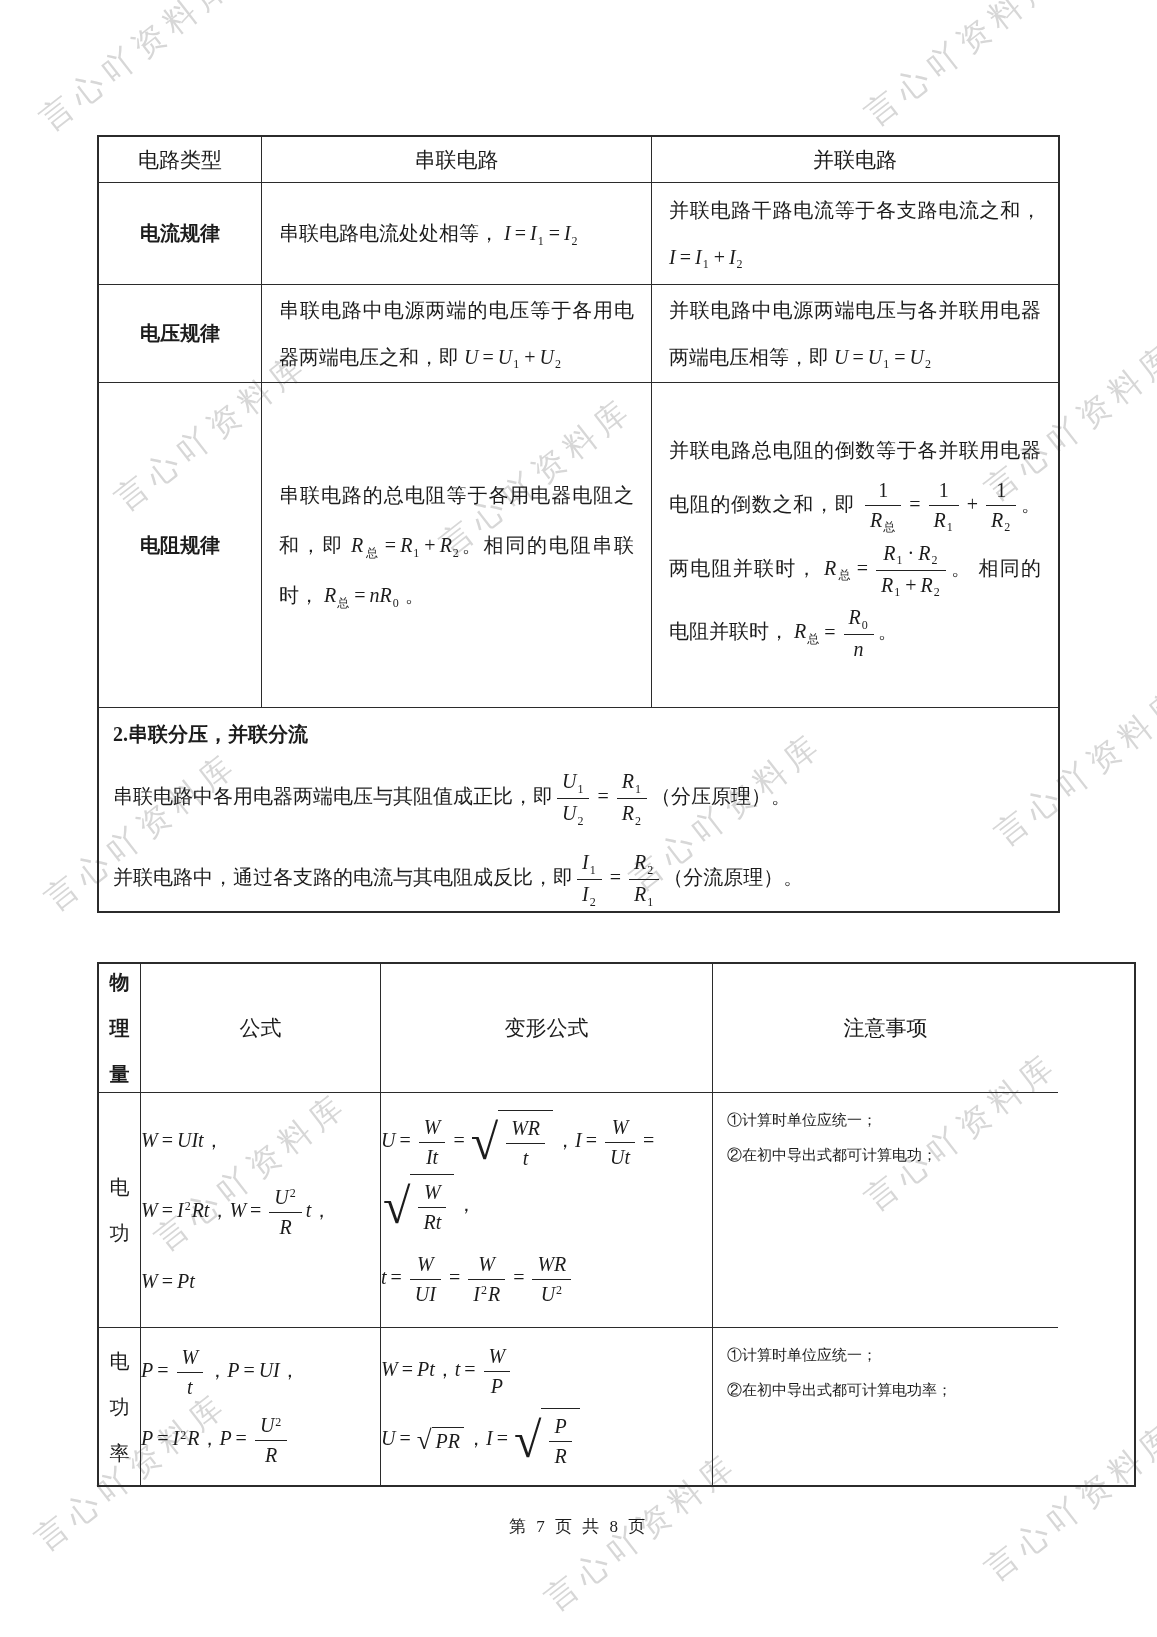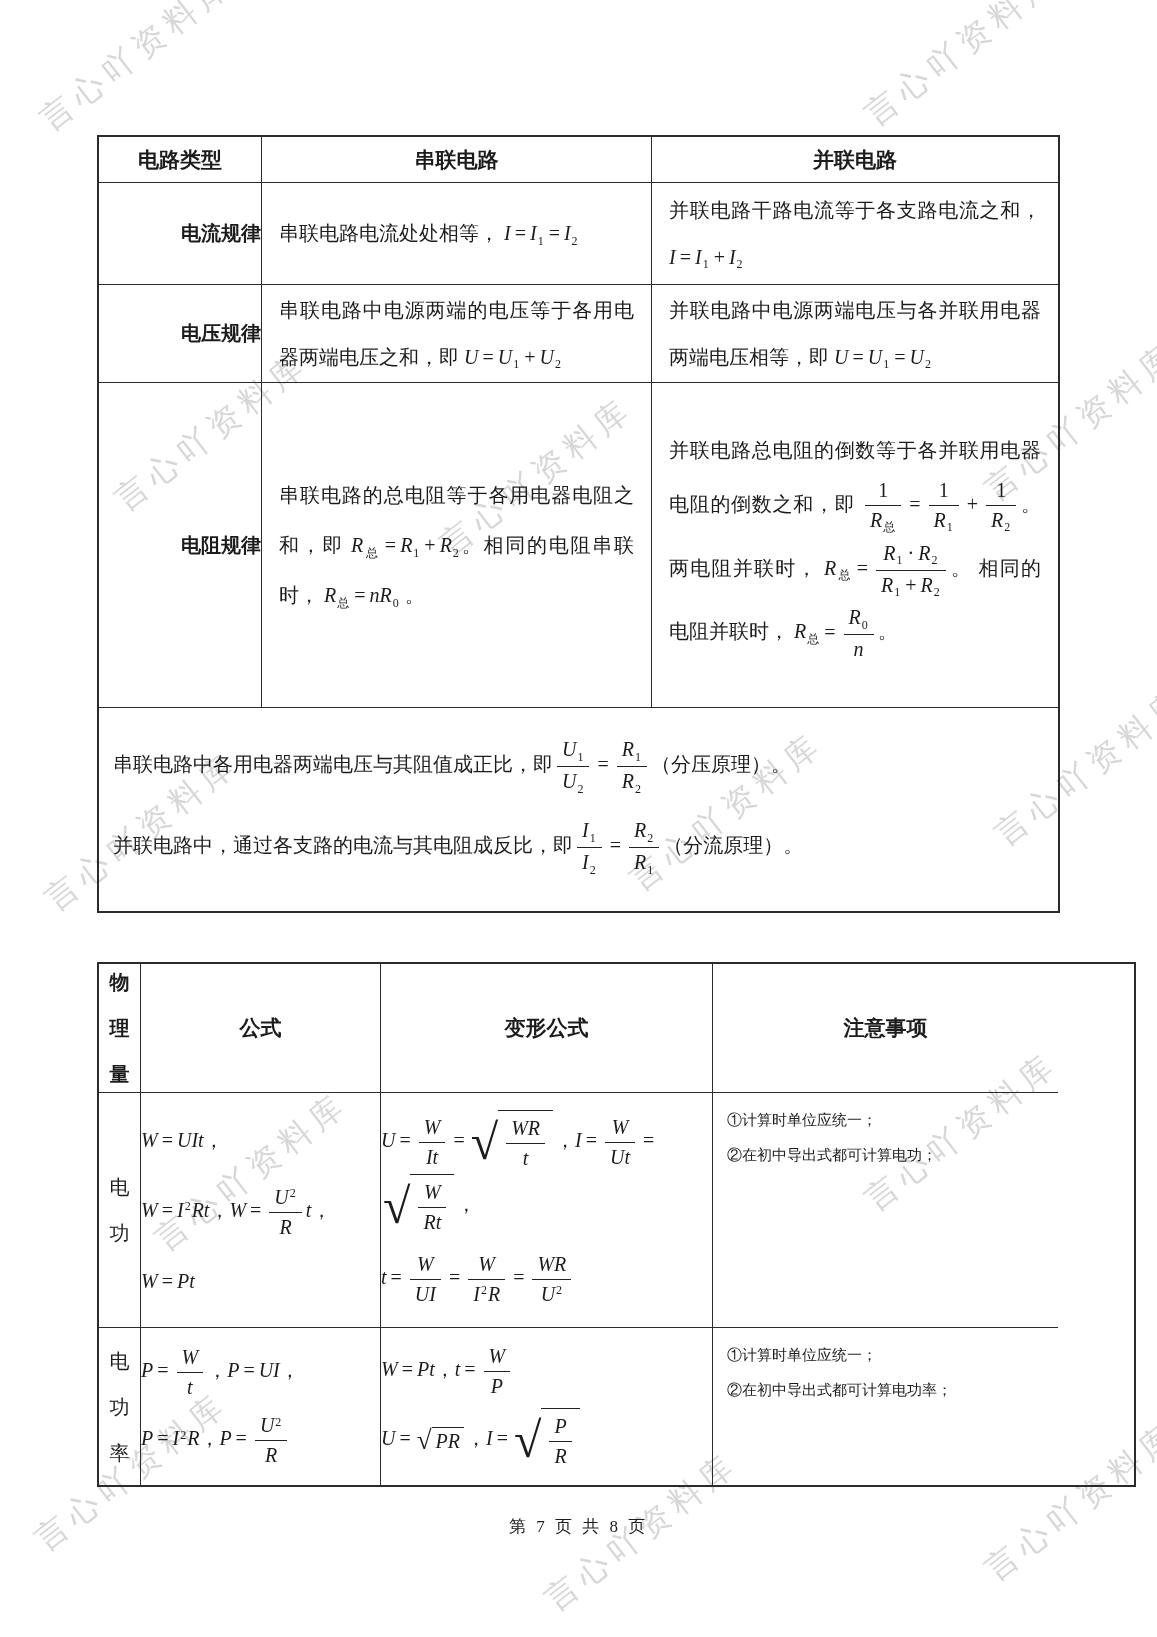--- a/index.html
+++ b/index.html
@@ -10,22 +10,22 @@
   .tbl{position:absolute;left:97px;box-sizing:border-box;border:2px solid #2b2b2b;z-index:1;background:transparent;}
   #table1{top:135px;width:963px;height:778px;}
   #table2{top:962px;width:1039px;height:525px;}
   .grid{display:grid;}
   .t1-grid{grid-template-columns:163px 390px 406px;grid-template-rows:46px 102px 98px 325px;}
   .t2-grid{grid-template-columns:42px 240px 332px 345px;grid-template-rows:129px 235px 157px;}
   .c{box-sizing:border-box;border-right:1.5px solid #2b2b2b;border-bottom:1.5px solid #2b2b2b;
      display:flex;align-items:center;position:relative;}
   .c.noR{border-right:none;}
   .c.noB{border-bottom:none;}
-  .hcell{justify-content:center;font-weight:bold;font-size:21px;}
-  .label{justify-content:flex-end;font-weight:bold;font-size:20px;}
+  .hcell{justify-content:center;font-weight:normal;font-size:21px;}
+  .label{justify-content:center;font-weight:bold;font-size:20px;}
   .flow{font-size:19.5px;line-height:2.35;text-align:justify;width:100%;padding:6px 17px;}
   .flow.tall{line-height:2.5;}
   .stackcol{flex-direction:column;justify-content:space-evenly;align-items:flex-start;padding:6px 0;}
   .noteset{align-items:flex-start;}
   .notes{font-size:15px;line-height:2.3;padding:10px 12px 6px 14px;text-align:justify;width:100%;}
   .vlabel{width:1.3em;margin:0 auto;word-break:break-all;line-height:2.3;text-align:center;font-size:20px;}
   .vlabel.b{font-weight:bold;}
   .section{box-sizing:border-box;height:205px;padding:10px 16px 0 14px;}
   .sec-title{font-weight:bold;font-size:20px;line-height:1.6;}
   .sec-line{font-size:19.5px;margin-top:16px;}
@@ -101,20 +101,21 @@
           <span>电阻规律</span>
         </div>
       <div class="c">
           <div class="flow formula tall"><span class="m-t">串联电路的总电阻等于各用电器电阻之和，即 </span><span class="m-i">R</span><span class="m-sub">总</span><span class="m-o">=</span><span class="m-i">R</span><span class="m-sub">1</span><span class="m-o">+</span><span class="m-i">R</span><span class="m-sub">2</span><span class="m-t">。相同的电阻串联时， </span><span class="m-i">R</span><span class="m-sub">总</span><span class="m-o">=</span><span class="m-i">nR</span><span class="m-sub">0</span><span class="m-t"> 。</span></div>
         </div>
       <div class="c noR">
           <div class="flow formula tall"><span class="m-t">并联电路总电阻的倒数等于各并联用电器电阻的倒数之和，即 </span><span class="m-frac"><span class="m-num"><span class="m-t">1</span></span><span class="m-den"><span class="m-i">R</span><span class="m-sub">总</span></span></span><span class="m-o">=</span><span class="m-frac"><span class="m-num"><span class="m-t">1</span></span><span class="m-den"><span class="m-i">R</span><span class="m-sub">1</span></span></span><span class="m-o">+</span><span class="m-frac"><span class="m-num"><span class="m-t">1</span></span><span class="m-den"><span class="m-i">R</span><span class="m-sub">2</span></span></span><span class="m-t">。 两电阻并联时， </span><span class="m-i">R</span><span class="m-sub">总</span><span class="m-o">=</span><span class="m-frac"><span class="m-num"><span class="m-i">R</span><span class="m-sub">1</span><span class="m-o">·</span><span class="m-i">R</span><span class="m-sub">2</span></span><span class="m-den"><span class="m-i">R</span><span class="m-sub">1</span><span class="m-o">+</span><span class="m-i">R</span><span class="m-sub">2</span></span></span><span class="m-t">。 相同的电阻并联时， </span><span class="m-i">R</span><span class="m-sub">总</span><span class="m-o">=</span><span class="m-frac"><span class="m-num"><span class="m-i">R</span><span class="m-sub">0</span></span><span class="m-den"><span class="m-i">n</span></span></span><span class="m-t">。</span></div>
         </div>
     </div>
     <div class="section">
+      <div class="sec-title">2.串联分压，并联分流</div>
       <div class="sec-line formula"><span class="m-t">串联电路中各用电器两端电压与其阻值成正比，即</span><span class="m-frac"><span class="m-num"><span class="m-i">U</span><span class="m-sub">1</span></span><span class="m-den"><span class="m-i">U</span><span class="m-sub">2</span></span></span><span class="m-o">=</span><span class="m-frac"><span class="m-num"><span class="m-i">R</span><span class="m-sub">1</span></span><span class="m-den"><span class="m-i">R</span><span class="m-sub">2</span></span></span><span class="m-t">（分压原理）。</span></div>
       <div class="sec-line formula"><span class="m-t">并联电路中，通过各支路的电流与其电阻成反比，即</span><span class="m-frac"><span class="m-num"><span class="m-i">I</span><span class="m-sub">1</span></span><span class="m-den"><span class="m-i">I</span><span class="m-sub">2</span></span></span><span class="m-o">=</span><span class="m-frac"><span class="m-num"><span class="m-i">R</span><span class="m-sub">2</span></span><span class="m-den"><span class="m-i">R</span><span class="m-sub">1</span></span></span><span class="m-t">（分流原理）。</span></div>
     </div>
   </div>
 
   <div class="tbl" id="table2">
     <div class="grid t2-grid">
       <div class="c">
           <div class="vlabel b">物理量</div>
         </div>

